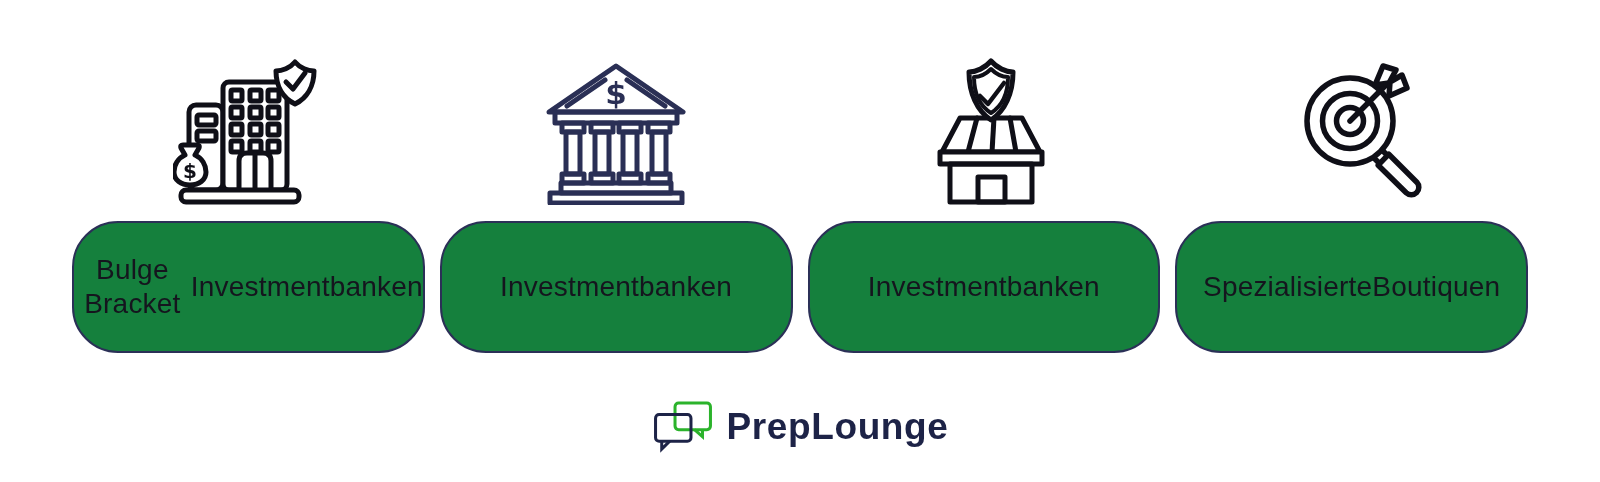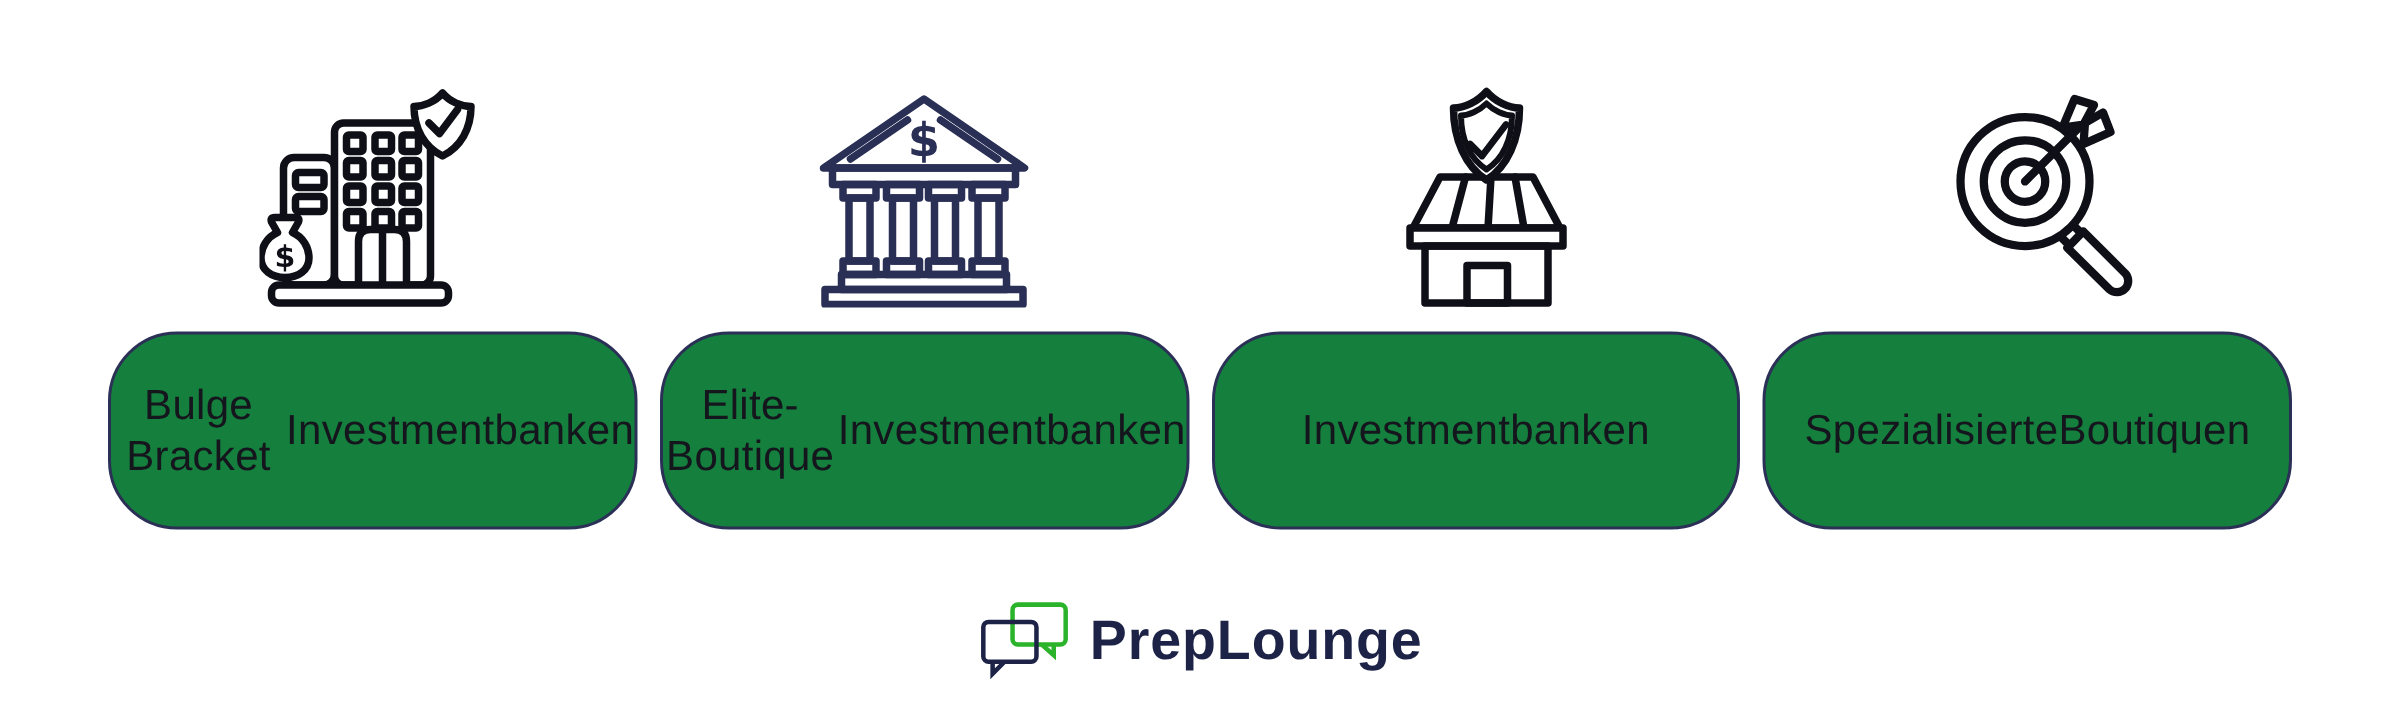--- a/index.html
+++ b/index.html
@@ -119,21 +119,20 @@
             <rect x="87" y="77" width="14" height="42"></rect>
             <rect x="83" y="119" width="22" height="9"></rect>
           <rect x="112" y="68" width="22" height="9"></rect>
             <rect x="116" y="77" width="14" height="42"></rect>
             <rect x="112" y="119" width="22" height="9"></rect>
           <rect x="25" y="128" width="110" height="10"></rect>
           <rect x="14" y="138" width="132" height="10"></rect>
         </svg>
       </div>
       <div class="card">
-        <div>Elite-Boutique</div>
         <div>Investmentbanken</div>
       </div>
     </div>
 
     <div class="column">
       <div class="icon-wrap">
         <svg width="160" height="150" viewBox="0 0 160 150" fill="none" stroke="#0F0F17" stroke-width="5" stroke-linecap="round" stroke-linejoin="round">
           <path d="M56 63 L38 97 H136 L118 63 Z" fill="#ffffff"></path>
           <path d="M73 63 L64 97"></path>
           <path d="M90 63 L88 97"></path>

